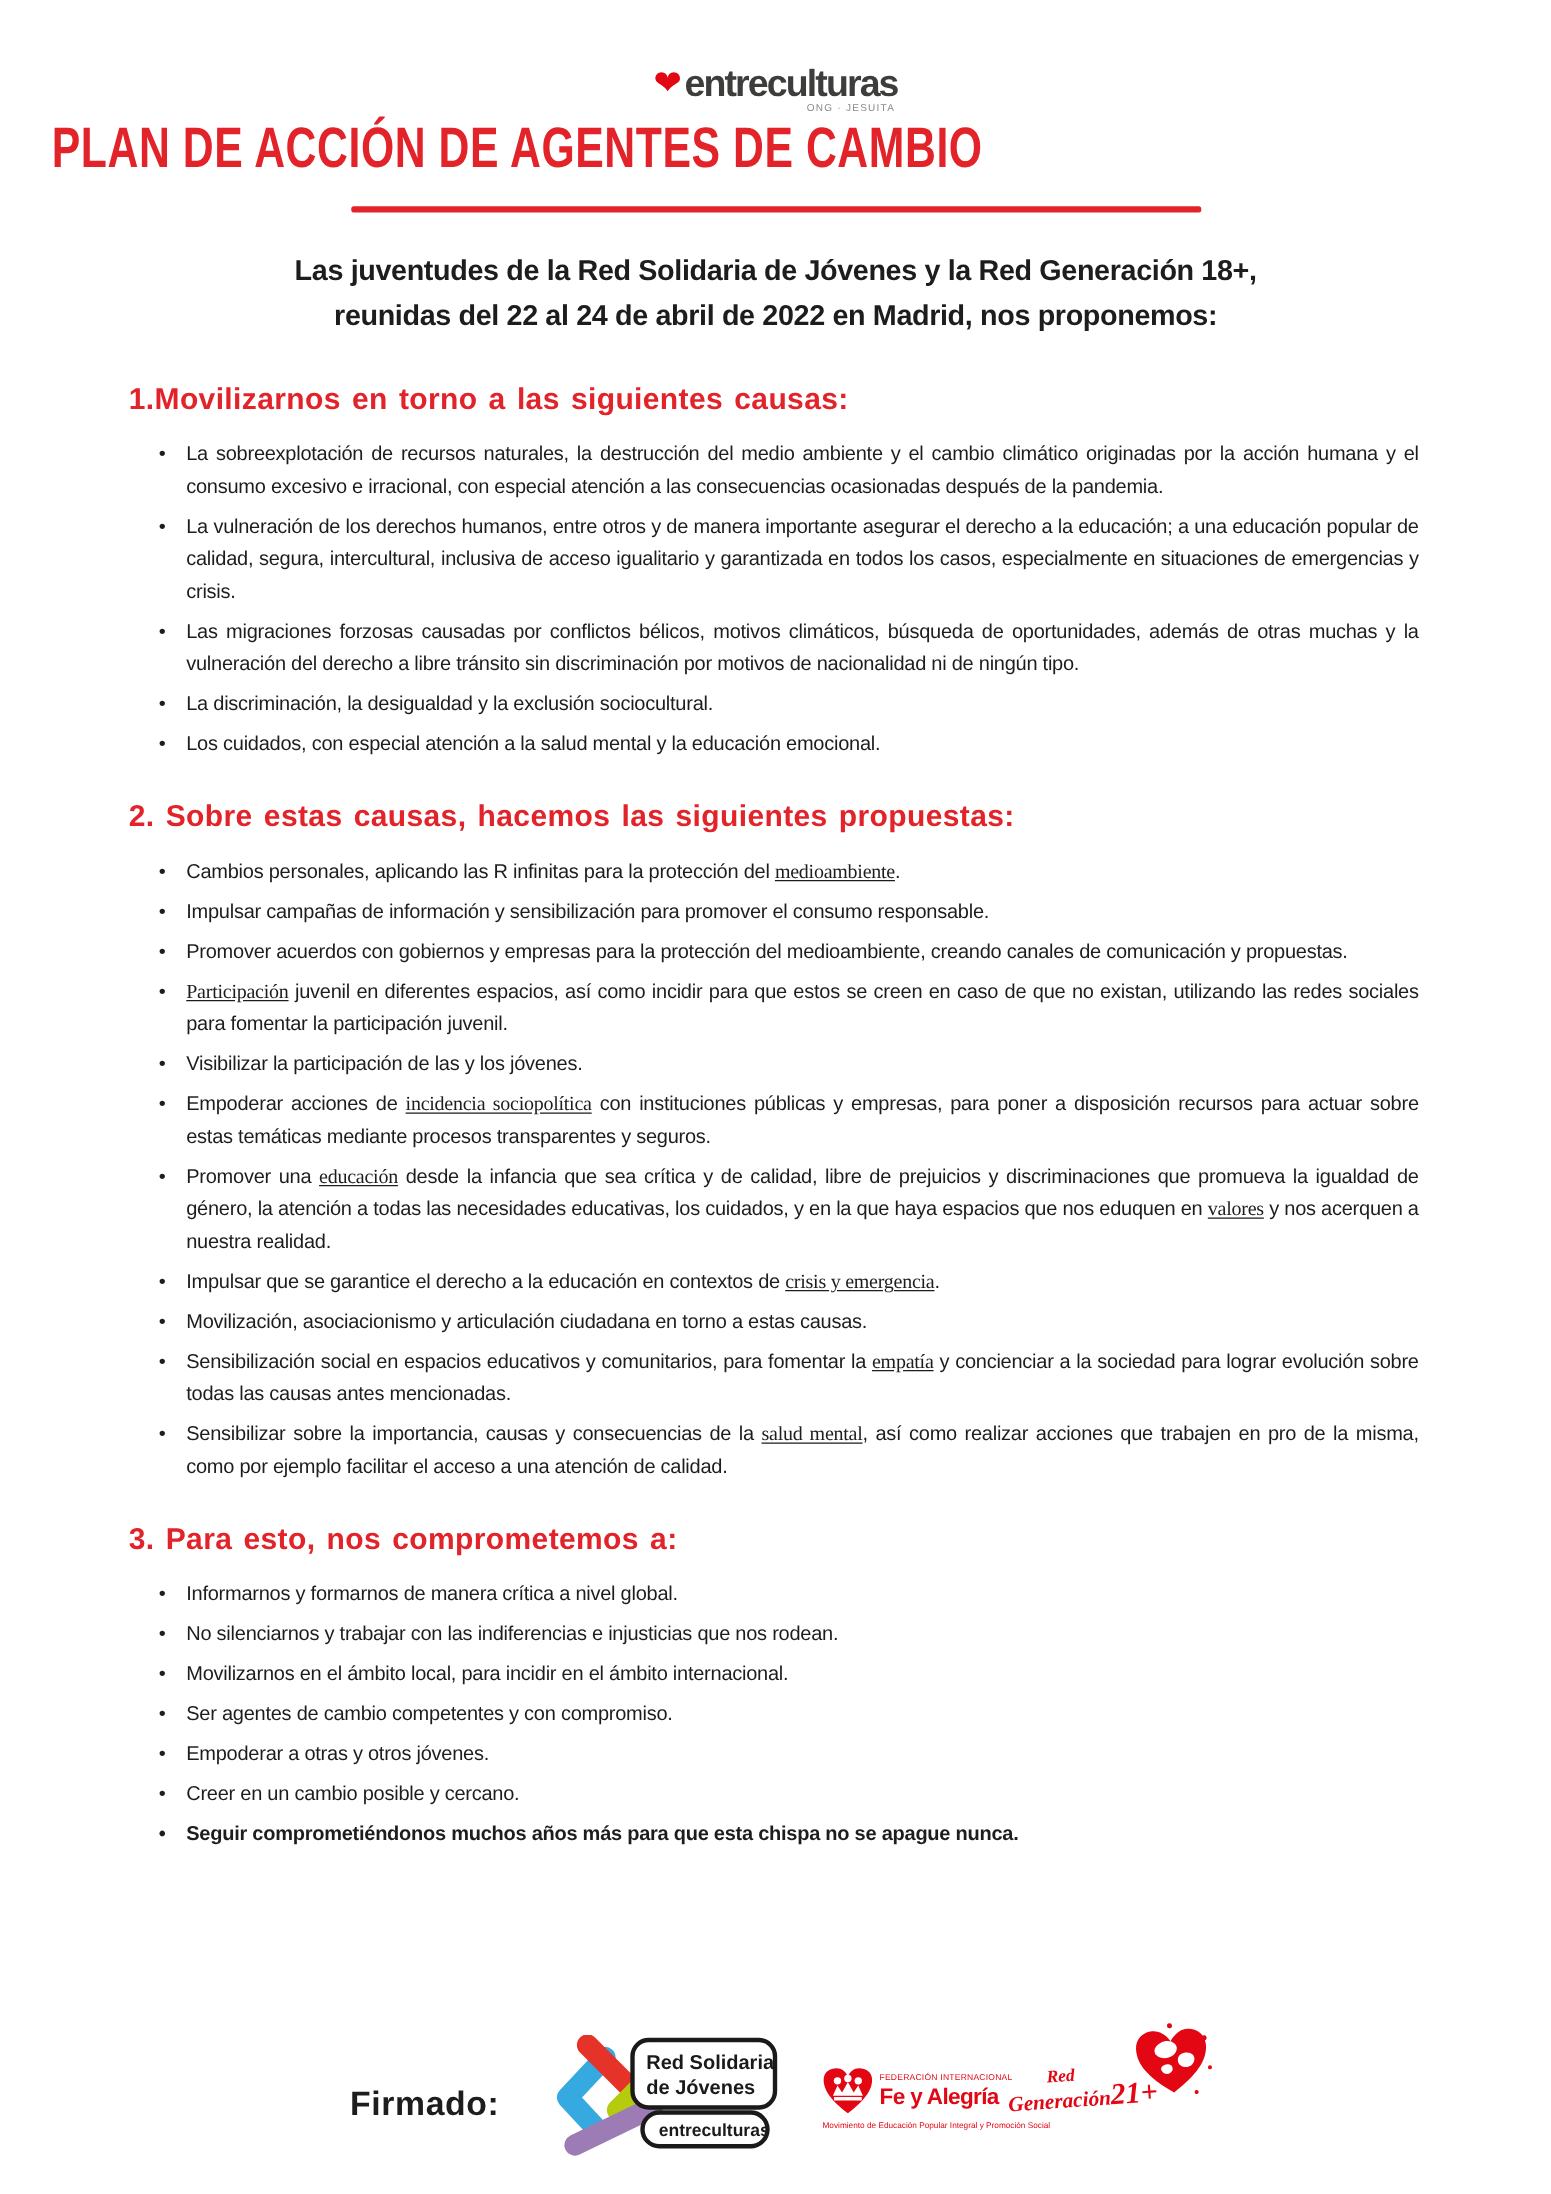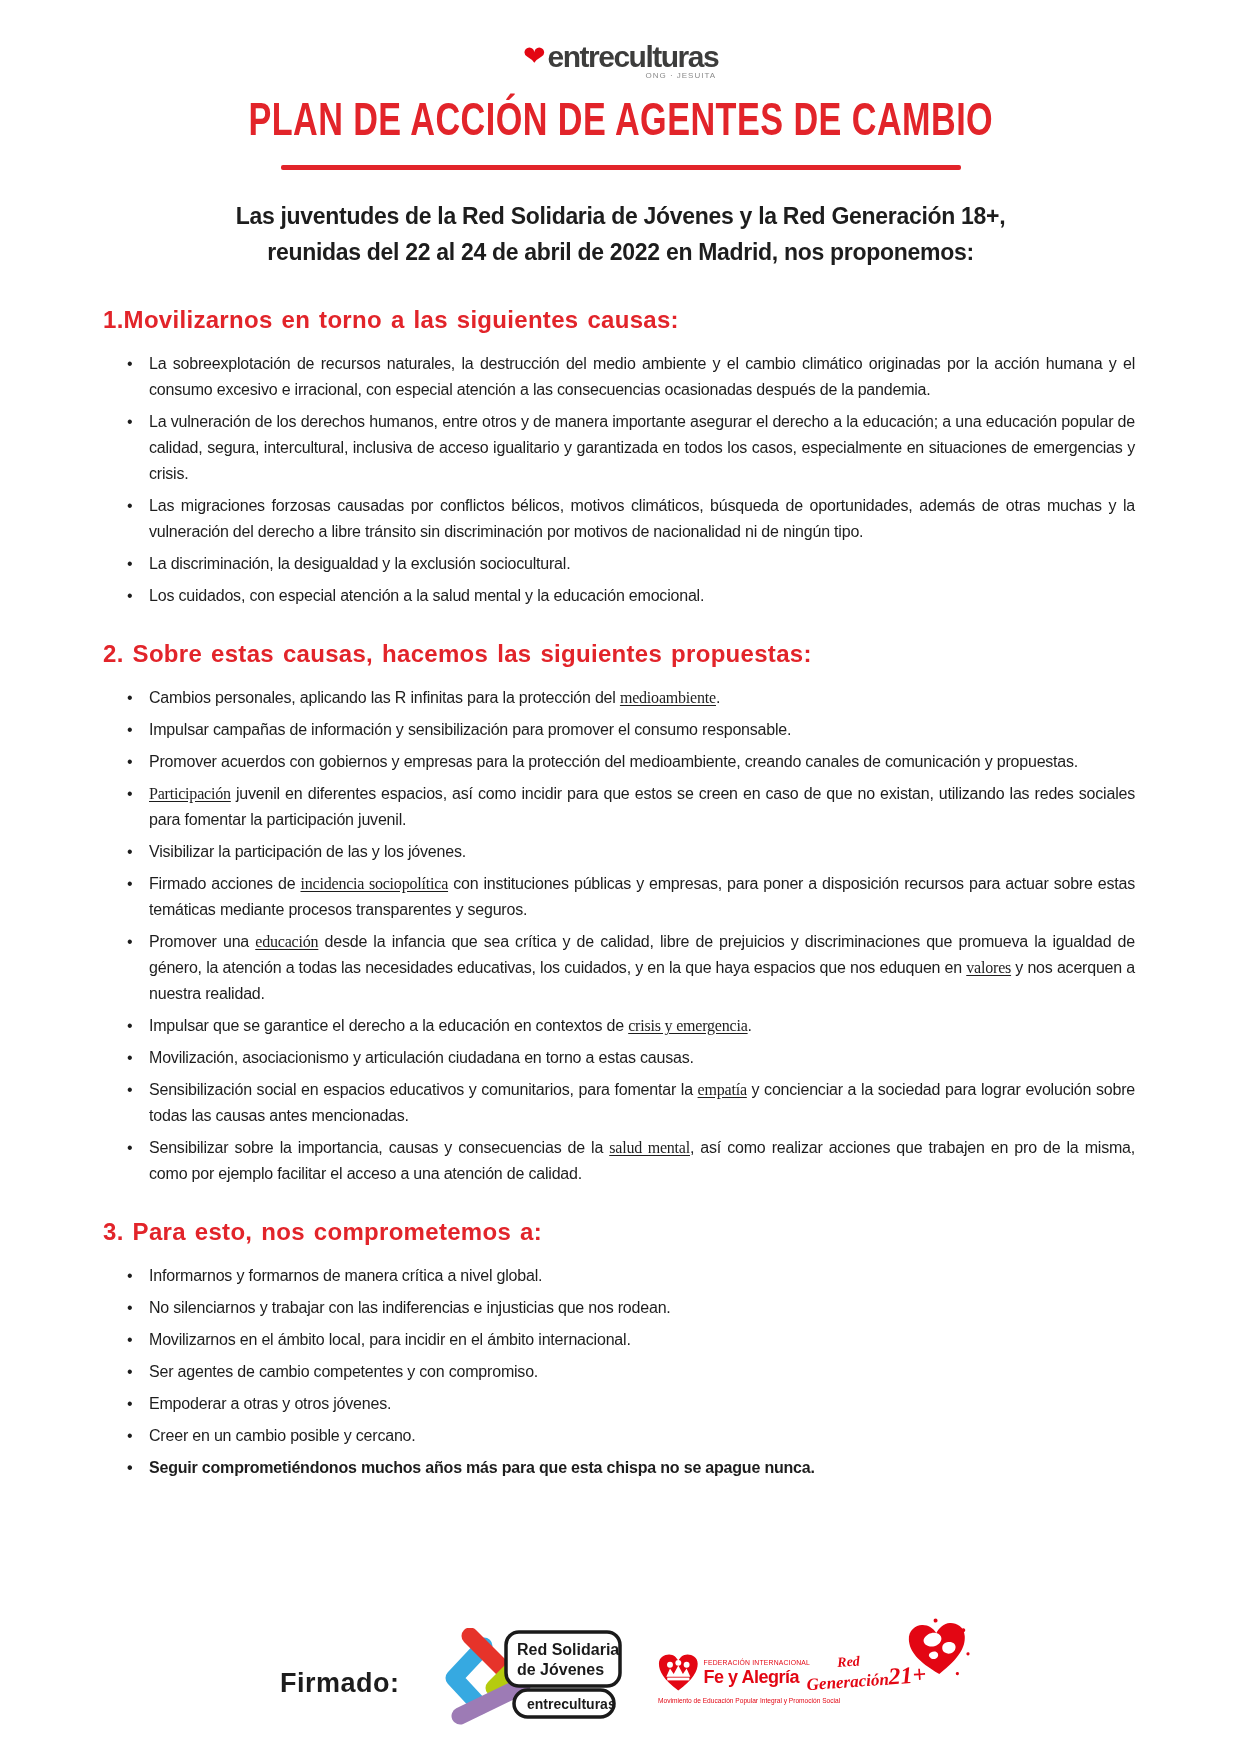--- a/index.html
+++ b/index.html
@@ -14,29 +14,29 @@
   }
   *{margin:0;padding:0;box-sizing:border-box;}
   html,body{background:#ffffff;}
   body{
     width:1241px;height:1755px;position:relative;overflow:hidden;
     font-family:"Liberation Sans",sans-serif;color:var(--ink);
   }
   .page{position:absolute;inset:0;background:#fff;}
 
   
-  .brand{position:absolute;top:40px;left:0;right:0;text-align:center;}
+  .brand{position:absolute;top:50px;left:0;right:0;text-align:center;}
   .brand-inner{display:inline-block;text-align:right;}
   .brand-line{white-space:nowrap;}
   .brand-heart{color:var(--logo-red);font-size:27px;vertical-align:2px;margin-right:2px;}
   .brand-name{font-size:30px;font-weight:bold;color:var(--brand-gray);letter-spacing:-1.5px;}
   .brand-tag{display:block;font-size:8px;color:#8a8a8a;letter-spacing:1px;margin-top:-3px;margin-right:2px;}
 
   
-  .doc-title{position:absolute;top:98px;left:0;right:0;text-align:center;color:var(--accent-red);}
+  .doc-title{position:absolute;top:98px;left:0;right:0;text-align:left;color:var(--accent-red);}
   .doc-title span{display:inline-block;font-size:38px;font-weight:bold;letter-spacing:0.5px;
     transform:scale(0.9,1.2);transform-origin:center;}
   .title-rule{position:absolute;top:165px;left:50%;transform:translateX(-50%);
     width:680px;height:5px;background:var(--accent-red);border-radius:2px;}
 
   
   .intro{position:absolute;top:198px;left:0;right:0;text-align:center;
     font-weight:bold;font-size:23px;line-height:36px;letter-spacing:-0.3px;}
 
   
@@ -102,21 +102,21 @@
         <li><span>Los cuidados, con especial atención a la salud mental y la educación emocional.</span></li>
       </ul>
 
     <h2 class="sec later">2. Sobre estas causas, hacemos las siguientes propuestas:</h2>
     <ul class="blist">
         <li><span>Cambios personales, aplicando las R infinitas para la protección del </span><span class="u">medioambiente</span><span>.</span></li>
         <li><span>Impulsar campañas de información y sensibilización para promover el consumo responsable.</span></li>
         <li><span>Promover acuerdos con gobiernos y empresas para la protección del medioambiente, creando canales de comunicación y propuestas.</span></li>
         <li><span class="u">Participación</span><span> juvenil en diferentes espacios, así como incidir para que estos se creen en caso de que no existan, utilizando las redes sociales para fomentar la participación juvenil.</span></li>
         <li><span>Visibilizar la participación de las y los jóvenes.</span></li>
-        <li><span>Firmado acciones de </span><span class="u">incidencia sociopolítica</span><span> con instituciones públicas y empresas, para poner a disposición recursos para actuar sobre estas temáticas mediante procesos transparentes y seguros.</span></li>
+        <li><span>Empoderar acciones de </span><span class="u">incidencia sociopolítica</span><span> con instituciones públicas y empresas, para poner a disposición recursos para actuar sobre estas temáticas mediante procesos transparentes y seguros.</span></li>
         <li><span>Promover una </span><span class="u">educación</span><span> desde la infancia que sea crítica y de calidad, libre de prejuicios y discriminaciones que promueva la igualdad de género, la atención a todas las necesidades educativas, los cuidados, y en la que haya espacios que nos eduquen en </span><span class="u">valores</span><span> y nos acerquen a nuestra realidad.</span></li>
         <li><span>Impulsar que se garantice el derecho a la educación en contextos de </span><span class="u">crisis y emergencia</span><span>.</span></li>
         <li><span>Movilización, asociacionismo y articulación ciudadana en torno a estas causas.</span></li>
         <li><span>Sensibilización social en espacios educativos y comunitarios, para fomentar la </span><span class="u">empatía</span><span> y concienciar a la sociedad para lograr evolución sobre todas las causas antes mencionadas.</span></li>
         <li><span>Sensibilizar sobre la importancia, causas y consecuencias de la </span><span class="u">salud mental</span><span>, así como realizar acciones que trabajen en pro de la misma, como por ejemplo facilitar el acceso a una atención de calidad.</span></li>
       </ul>
 
     <h2 class="sec later">3. Para esto, nos comprometemos a:</h2>
     <ul class="blist">
         <li><span>Informarnos y formarnos de manera crítica a nivel global.</span></li>

